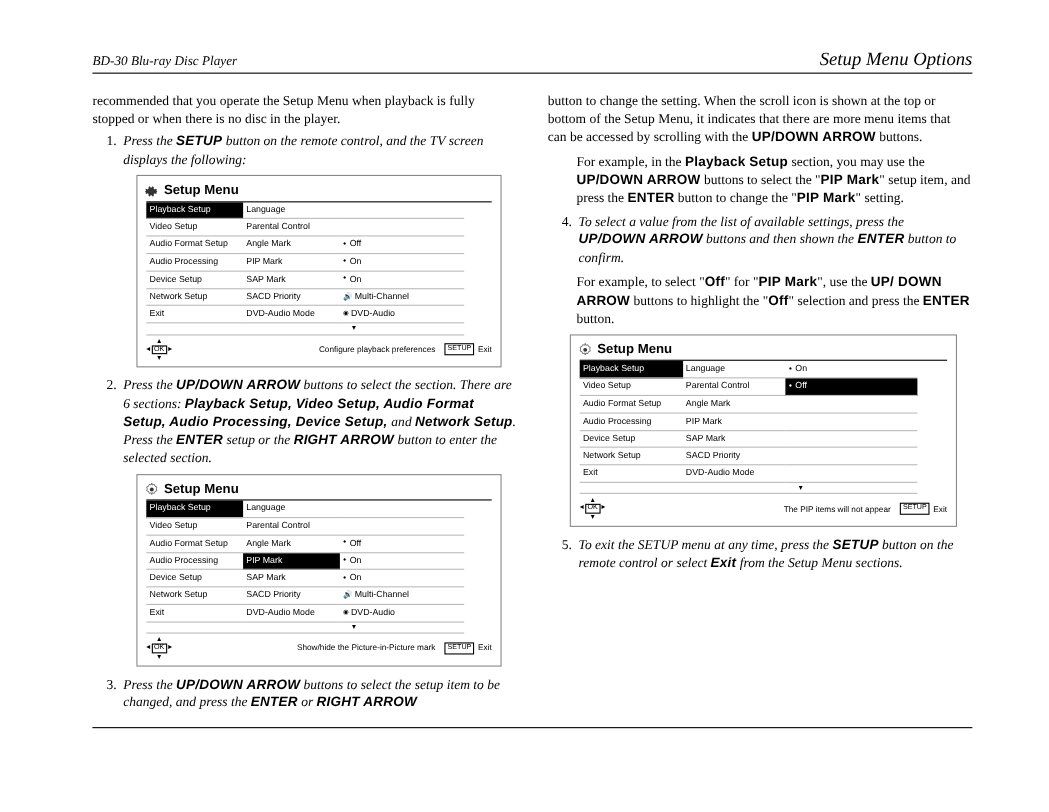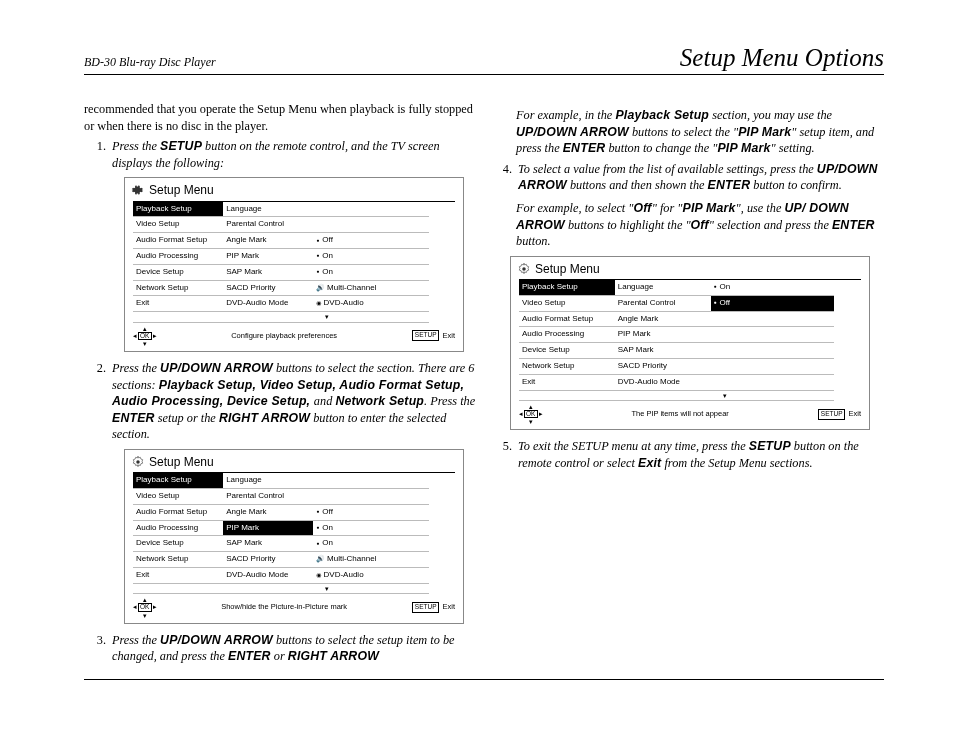--- a/index.html
+++ b/index.html
@@ -18,49 +18,49 @@
     box-sizing: border-box;
     width: 100%;
     height: 100%;
   }
   .hdr {
     display: flex;
     justify-content: space-between;
     align-items: baseline;
     border-bottom: 1px solid #000;
     padding-bottom: 2px;
-    margin-bottom: 26px;
+    margin-bottom: 16px;
     font-style: italic;
   }
   .hdr-l { font-size: 12px; }
-  .hdr-r { font-size: 25px; }
+  .hdr-r { font-size: 17px; }
   .cols {
     display: flex;
-    gap: 12px;
+    gap: 28px;
   }
   .col { flex: 1; font-size: 12.3px; line-height: 1.35; }
   .ol { list-style: none; padding-left: 0; margin: 0; }
   .ol li { display: flex; margin-bottom: 4px; }
   .ol .num { min-width: 22px; text-align: right; padding-right: 6px; }
   .ol .body { flex: 1; font-style: italic; }
   .ol .body b, p b { font-family: "Segoe UI", Arial, sans-serif; font-weight: 600; letter-spacing: .2px; }
-  .indent { margin-left: 26px; margin-top: 6px; margin-bottom: 4px; font-style: italic; }
+  .indent { margin-left: 26px; margin-top: 6px; margin-bottom: 4px; }
 
   
   .osd {
     border: 1px solid #888;
     margin: 6px 14px 8px 40px;
     font-family: Arial, sans-serif;
     font-size: 8px;
     color: #000;
     padding-bottom: 4px;
   }
   .osd-title {
-    display: flex; align-items: center; gap: 4px;
-    font-size: 12px; font-family: Arial, sans-serif; font-weight: normal;
+    display: flex; align-items: flex-end; gap: 4px;
+    font-size: 12px; font-family: Arial, sans-serif; font-weight: bold;
     padding: 4px 6px 2px 6px;
   }
   .osd-title svg { width: 14px; height: 14px; }
   .osd-grid {
     display: grid;
     grid-template-columns: 28% 28% 36%;
     margin: 0 8px;
     border-top: 1px solid #000;
   }
   .osd-row { display: contents; }
@@ -76,21 +76,21 @@
   .osd-foot {
     display: flex; align-items: center;
     padding: 2px 8px 0 8px;
     font-size: 7.5px;
     gap: 8px;
   }
   .okpad { display:inline-flex; flex-direction:column; align-items:center; line-height:1;}
   .okpad .mid { display:flex; gap:1px; font-size:7px;}
   .okpad .mid span.ok{ border:1px solid #000; padding:0 1.5px; font-size:6.5px;}
   .okpad .tri{ font-size:7px;}
-  .osd-hint { flex: 1; text-align: center; }
+  .osd-hint { flex: 1; text-align: right; }
   .osd-exit { display: flex; align-items: center; gap: 3px; }
   .osd-exit .btn{ border:1px solid #000; padding:0 2px; font-size:6.5px;}
   .bul::before { content: "●"; font-size: 5px; margin-right: 3px; vertical-align: middle; }
   .cd::before  { content: "◉"; font-size: 6px; margin-right: 2px; vertical-align: middle; }
   .spk::before { content: "🔊"; font-size: 7px; margin-right: 2px; }
   .scroll { text-align:center; font-size:7px; letter-spacing:-1px; color:#000; border-bottom:1px solid #bbb;}
 
   .ftr { border-top: 1px solid #000; margin-top: 10px; }
   .pgno { text-align: right; font-size: 12px; font-style: italic; margin-top: 2px; }
 </style>
@@ -195,20 +195,23 @@
         <li>
           <span class="num">3.</span>
           <span class="body">
             <span>Press the </span><b>UP/DOWN ARROW</b><span> buttons to select the setup item to be changed, and press the </span><b>ENTER</b><span> or </span><b>RIGHT ARROW</b>
           </span>
         </li>
       </ol>
     </div>
 
     <div class="col">
+      <p style="margin:0 0 4px 0;">
+        <span>button to change the setting. When the scroll icon is shown at the top or bottom of the Setup Menu, it indicates that there are more menu items that can be accessed by scrolling with the </span><b>UP/DOWN ARROW</b><span> buttons.</span>
+      </p>
       <p class="indent">
         <span>For example, in the </span><b>Playback Setup</b><span> section, you may use the </span><b>UP/DOWN ARROW</b><span> buttons to select the "</span><b>PIP Mark</b><span>" setup item, and press the </span><b>ENTER</b><span> button to change the "</span><b>PIP Mark</b><span>" setting.</span>
       </p>
 
       <ol class="ol">
         <li>
           <span class="num">4.</span>
           <span class="body">
             <span>To select a value from the list of available settings, press the </span><b>UP/DOWN ARROW</b><span> buttons and then shown the </span><b>ENTER</b><span> button to confirm.</span>
           </span>

